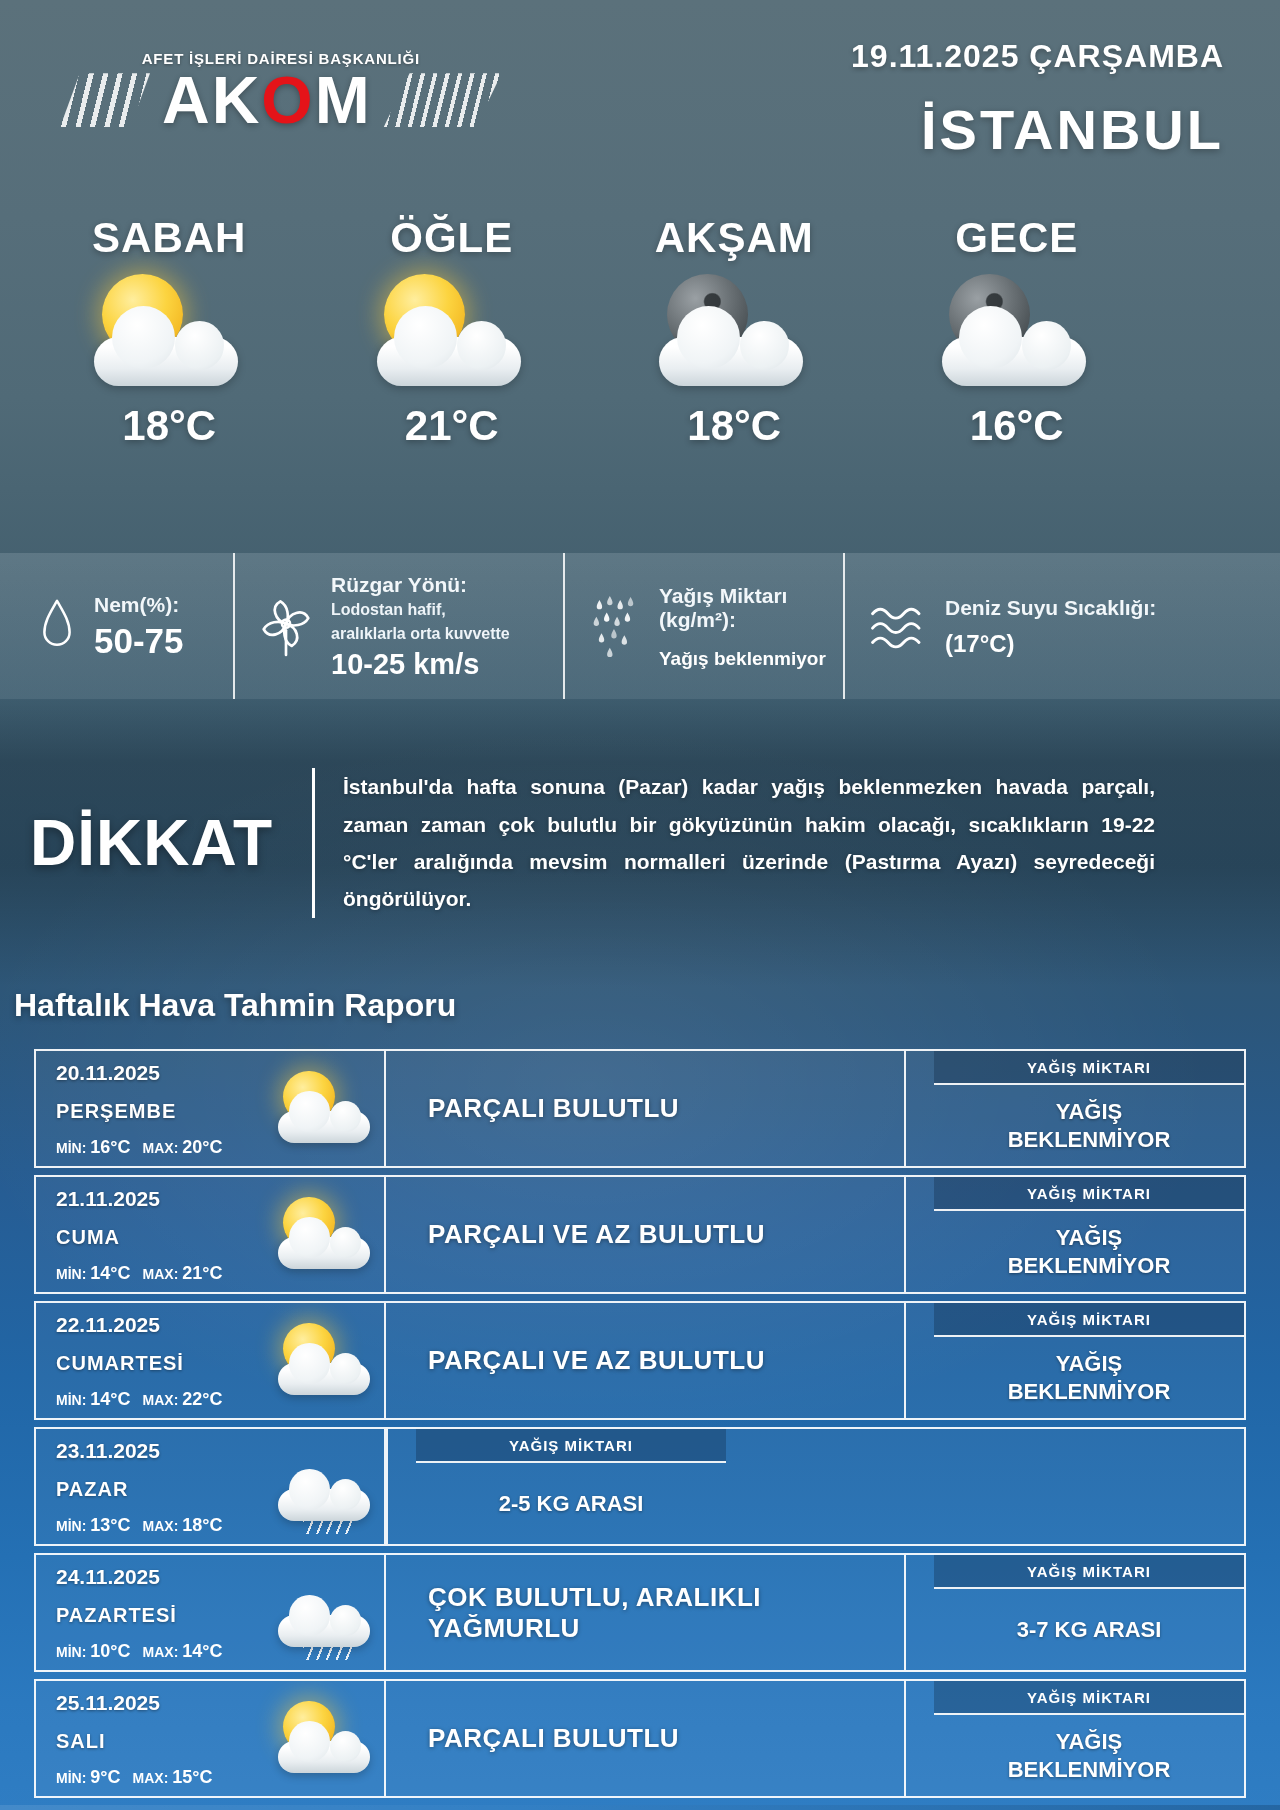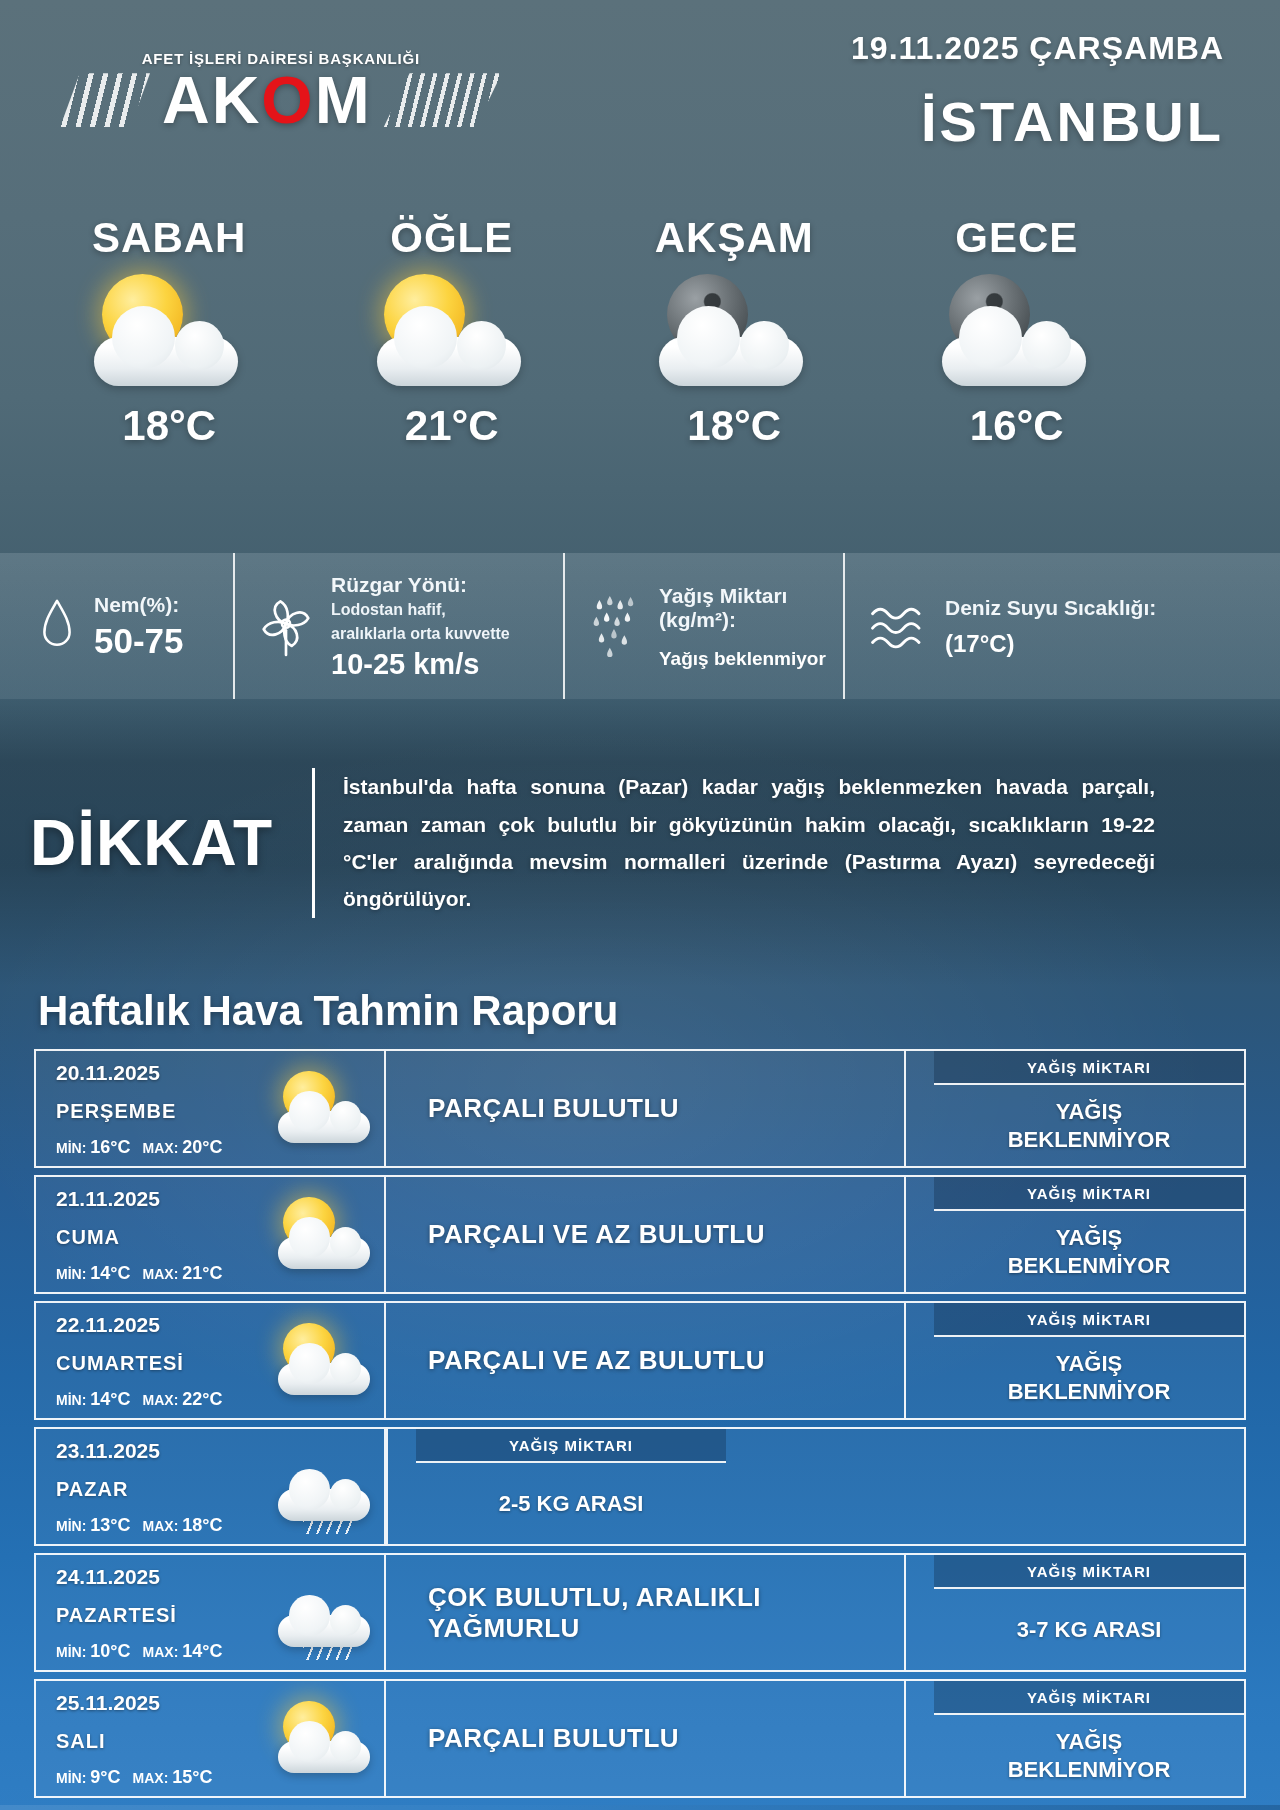--- a/index.html
+++ b/index.html
@@ -24,21 +24,21 @@
   .top{ height:200px; display:flex; justify-content:space-between; padding:24px 56px 0 60px; }
   .akom-block{ text-align:center; margin-top:26px; }
   .agency{ font-size:15px; font-weight:700; letter-spacing:.8px; text-shadow:0 1px 3px rgba(0,0,0,.35); }
   .akom-row{ display:flex; align-items:center; gap:12px; margin-top:2px; }
   .stripes{ height:54px; opacity:.92; }
   .stripes.left{ width:90px; background:repeating-linear-gradient(104deg, rgba(255,255,255,.95) 0 5px, transparent 5px 14px); clip-path:polygon(22% 0,100% 0,78% 100%,0 100%); }
   .stripes.right{ width:118px; background:repeating-linear-gradient(104deg, rgba(255,255,255,.95) 0 4px, transparent 4px 12px); clip-path:polygon(22% 0,100% 0,78% 100%,0 100%); }
   .akom-word{ font-size:66px; font-weight:900; line-height:.95; letter-spacing:2px; text-shadow:0 2px 6px rgba(0,0,0,.3); }
   .akom-word .o-red{ color:#e41319; }
   .head-right{ text-align:right; }
-  .head-date{ font-size:32px; font-weight:800; letter-spacing:1px; margin-top:6px; text-shadow:0 2px 5px rgba(0,0,0,.3); }
+  .head-date{ font-size:32px; font-weight:800; letter-spacing:1px; margin-top:14px; text-shadow:0 2px 5px rgba(0,0,0,.3); }
   .head-city{ font-size:56px; font-weight:800; letter-spacing:3px; margin-top:22px; text-shadow:0 2px 7px rgba(0,0,0,.3); }
 
   
   .periods{ height:290px; display:flex; width:1130px; margin-left:28px; }
   .period{ flex:1; display:flex; flex-direction:column; align-items:center; }
   .p-label{ font-size:42px; font-weight:800; letter-spacing:1px; margin-top:14px; text-shadow:0 2px 6px rgba(0,0,0,.3); }
   .p-temp{ font-size:42px; font-weight:800; margin-top:10px; text-shadow:0 2px 6px rgba(0,0,0,.3); }
 
   
   .wicon{ position:relative; }
@@ -100,21 +100,21 @@
     background:linear-gradient(180deg, transparent 0%, rgba(6,18,32,.26) 22%, rgba(6,18,32,.26) 58%, transparent 100%);
   }
   .w-title{ width:282px; font-size:64px; font-weight:900; letter-spacing:1px; text-shadow:0 3px 8px rgba(0,0,0,.35); }
   .w-text{
     flex:1; border-left:3px solid #fff; padding-left:28px;
     font-size:21px; font-weight:700; line-height:1.78; text-align:justify;
     text-shadow:0 1px 4px rgba(0,0,0,.35);
   }
 
   
-  .weekly-title{ height:62px; padding-left:38px; font-size:42px; font-weight:800; text-shadow:0 2px 6px rgba(0,0,0,.35); }
+  .weekly-title{ height:62px; padding-left:14px; font-size:32px; font-weight:800; text-shadow:0 2px 6px rgba(0,0,0,.35); }
   .wtable{ margin:0 34px; }
   .wrow{
     display:flex; height:119px; margin-bottom:7px;
     border:2px solid rgba(255,255,255,.92); background:rgba(255,255,255,.045);
   }
   .cell-date{
     width:350px; border-right:2px solid rgba(255,255,255,.92); position:relative;
     display:flex; flex-direction:column; justify-content:space-between;
     padding:10px 112px 8px 20px;
   }

